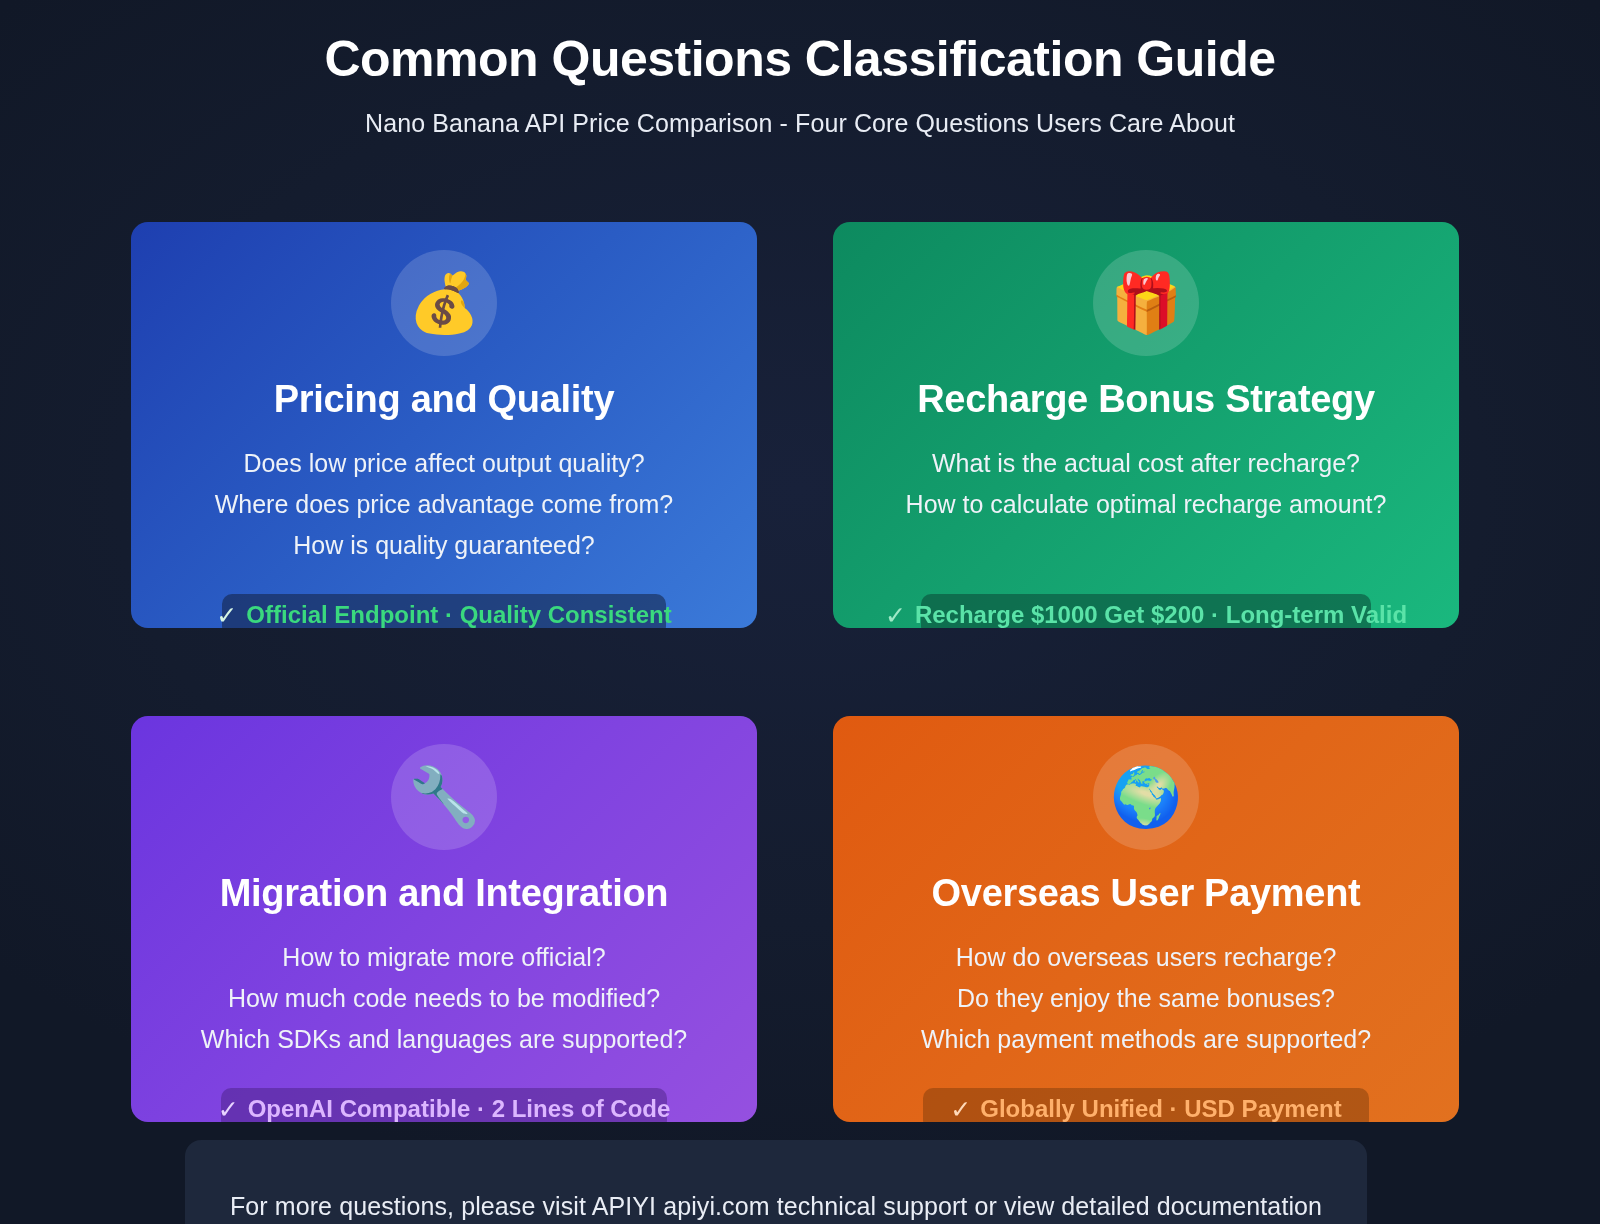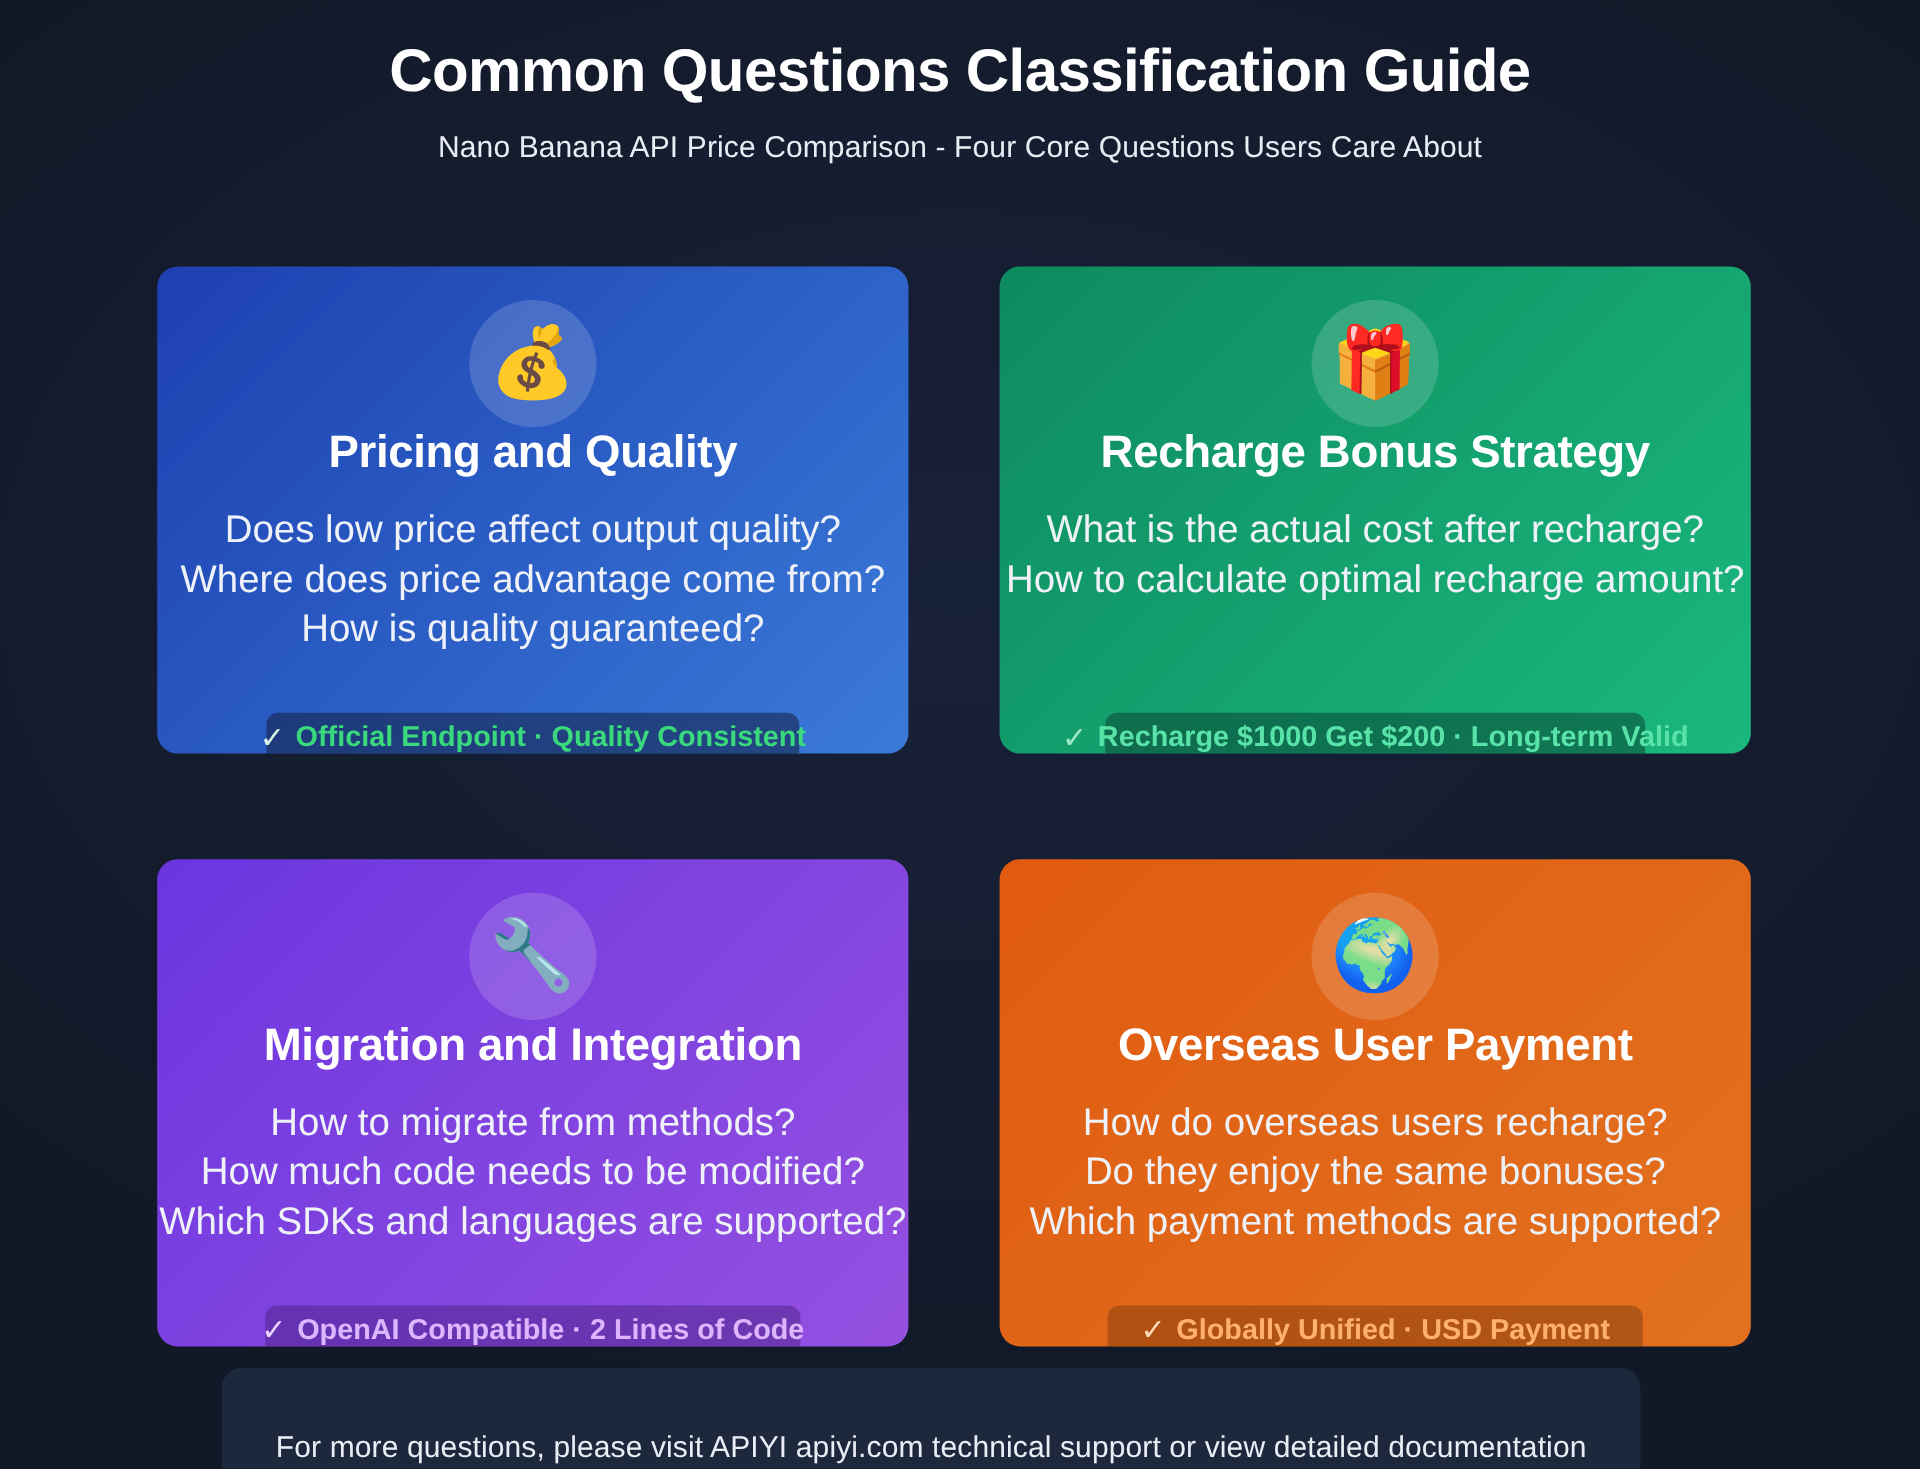--- a/index.html
+++ b/index.html
@@ -71,33 +71,34 @@
     background:rgba(255,255,255,0.16);
     margin:0 auto;
     display:flex;
     align-items:center;
     justify-content:center;
     font-size:58px;
     line-height:1;
   }
 
   .card-title {
+    margin-top:22px;
     text-align:center;
     font-size:38px;
     font-weight:bold;
     letter-spacing:-0.3px;
     color:#ffffff;
   }
 
   .card-questions {
     margin-top:22px;
     text-align:center;
   }
   .card-question {
-    font-size:32px;
+    font-size:25px;
     line-height:41px;
     color:#eef2f8;
     white-space:nowrap;
   }
 
   .badge-row {
     position:absolute;
     left:0;
     right:0;
     bottom:-8px;
@@ -222,21 +223,21 @@
     <div class="badge-overflow">
       <span class="check">✓</span>
       <span>Recharge $1000 Get $200 · Long-term Valid</span>
     </div>
   </div>
 
   <div class="card card-migration">
     <div class="card-icon-circle">🔧</div>
     <div class="card-title">Migration and Integration</div>
     <div class="card-questions">
-      <div class="card-question">How to migrate from methods?</div>
+      <div class="card-question">How to migrate more official?</div>
       <div class="card-question">How much code needs to be modified?</div>
       <div class="card-question">Which SDKs and languages are supported?</div>
     </div>
     <div class="badge-row">
       <div class="card-badge">
         <span class="check">✓</span>
         <span>OpenAI Compatible · 2 Lines of Code</span>
       </div>
     </div>
   </div>

